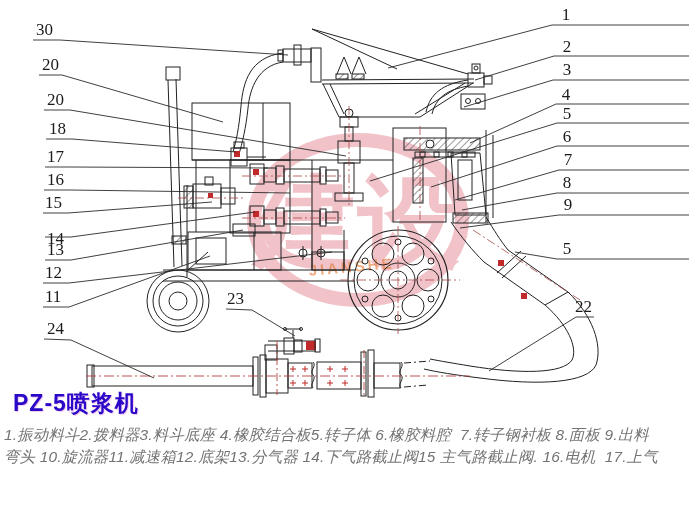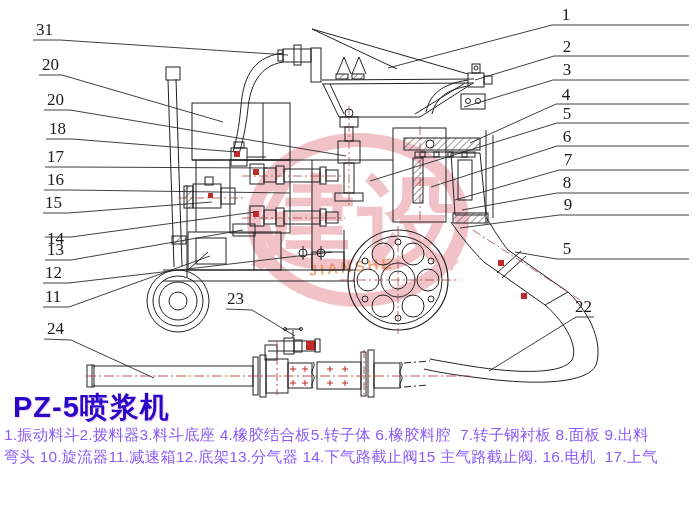--- a/index.html
+++ b/index.html
@@ -2,25 +2,25 @@
 <html><head>
 <meta charset="utf-8">
 <style>
   html,body{margin:0;padding:0;background:#ffffff;}
   .stage{position:relative;width:696px;height:515px;background:#fff;overflow:hidden;
          font-family:"Liberation Sans", sans-serif;}
   .drawing{position:absolute;left:0;top:0;}
   .callout{position:absolute;font-family:"Liberation Serif","DejaVu Serif",serif;
            font-size:17px;color:#1b1b1b;line-height:18px;}
   .callout.r{width:18px;text-align:center;}
-  .title{position:absolute;left:13px;top:388px;font-size:29px;font-weight:bold;
+  .title{position:absolute;left:13px;top:388px;font-size:23px;font-weight:bold;
          color:#2a08c8;letter-spacing:1px;
          text-shadow:1px 1px 0 rgba(224,70,200,0.28);}
-  .desc{position:absolute;left:4px;top:424px;width:690px;color:#8b5cf6;
-        font-size:15.4px;line-height:22.3px;letter-spacing:0.2px;}
+  .desc{position:absolute;left:4px;top:424px;width:690px;color:#737373;
+        font-size:15.4px;line-height:22.3px;letter-spacing:0.2px;font-style:italic;}
   .desc div{white-space:pre;}
 </style>
 </head>
 <body>
 
 <div class="stage">
 
 <svg class="drawing" width="696" height="402" viewBox="0 0 696 402" fill="none" stroke="#222" stroke-width="1">
   <defs>
     <pattern id="h" width="5" height="5" patternTransform="rotate(45)" patternUnits="userSpaceOnUse">
@@ -291,21 +291,21 @@
 <span class="callout" style="left:45px;top:288px">11</span>
 <span class="callout" style="left:45px;top:264px">12</span>
 <span class="callout" style="left:47px;top:241px">13</span>
 <span class="callout" style="left:47px;top:230px">14</span>
 <span class="callout" style="left:45px;top:194px">15</span>
 <span class="callout" style="left:47px;top:171px">16</span>
 <span class="callout" style="left:47px;top:148px">17</span>
 <span class="callout" style="left:49px;top:120px">18</span>
 <span class="callout" style="left:47px;top:91px">20</span>
 <span class="callout" style="left:42px;top:56px">20</span>
-<span class="callout" style="left:36px;top:21px">31</span>
+<span class="callout" style="left:36px;top:21px">30</span>
 <span class="callout" style="left:575px;top:298px">22</span>
 <span class="callout" style="left:227px;top:290px">23</span>
 <span class="callout" style="left:47px;top:320px">24</span>
 
 <div class="title">PZ-5喷浆机</div>
 <div class="desc">
   <div>1.振动料斗2.拨料器3.料斗底座 4.橡胶结合板5.转子体 6.橡胶料腔  7.转子钢衬板 8.面板 9.出料</div>
   <div>弯头 10.旋流器11.减速箱12.底架13.分气器 14.下气路截止阀15 主气路截止阀. 16.电机  17.上气</div>
 </div>
 

